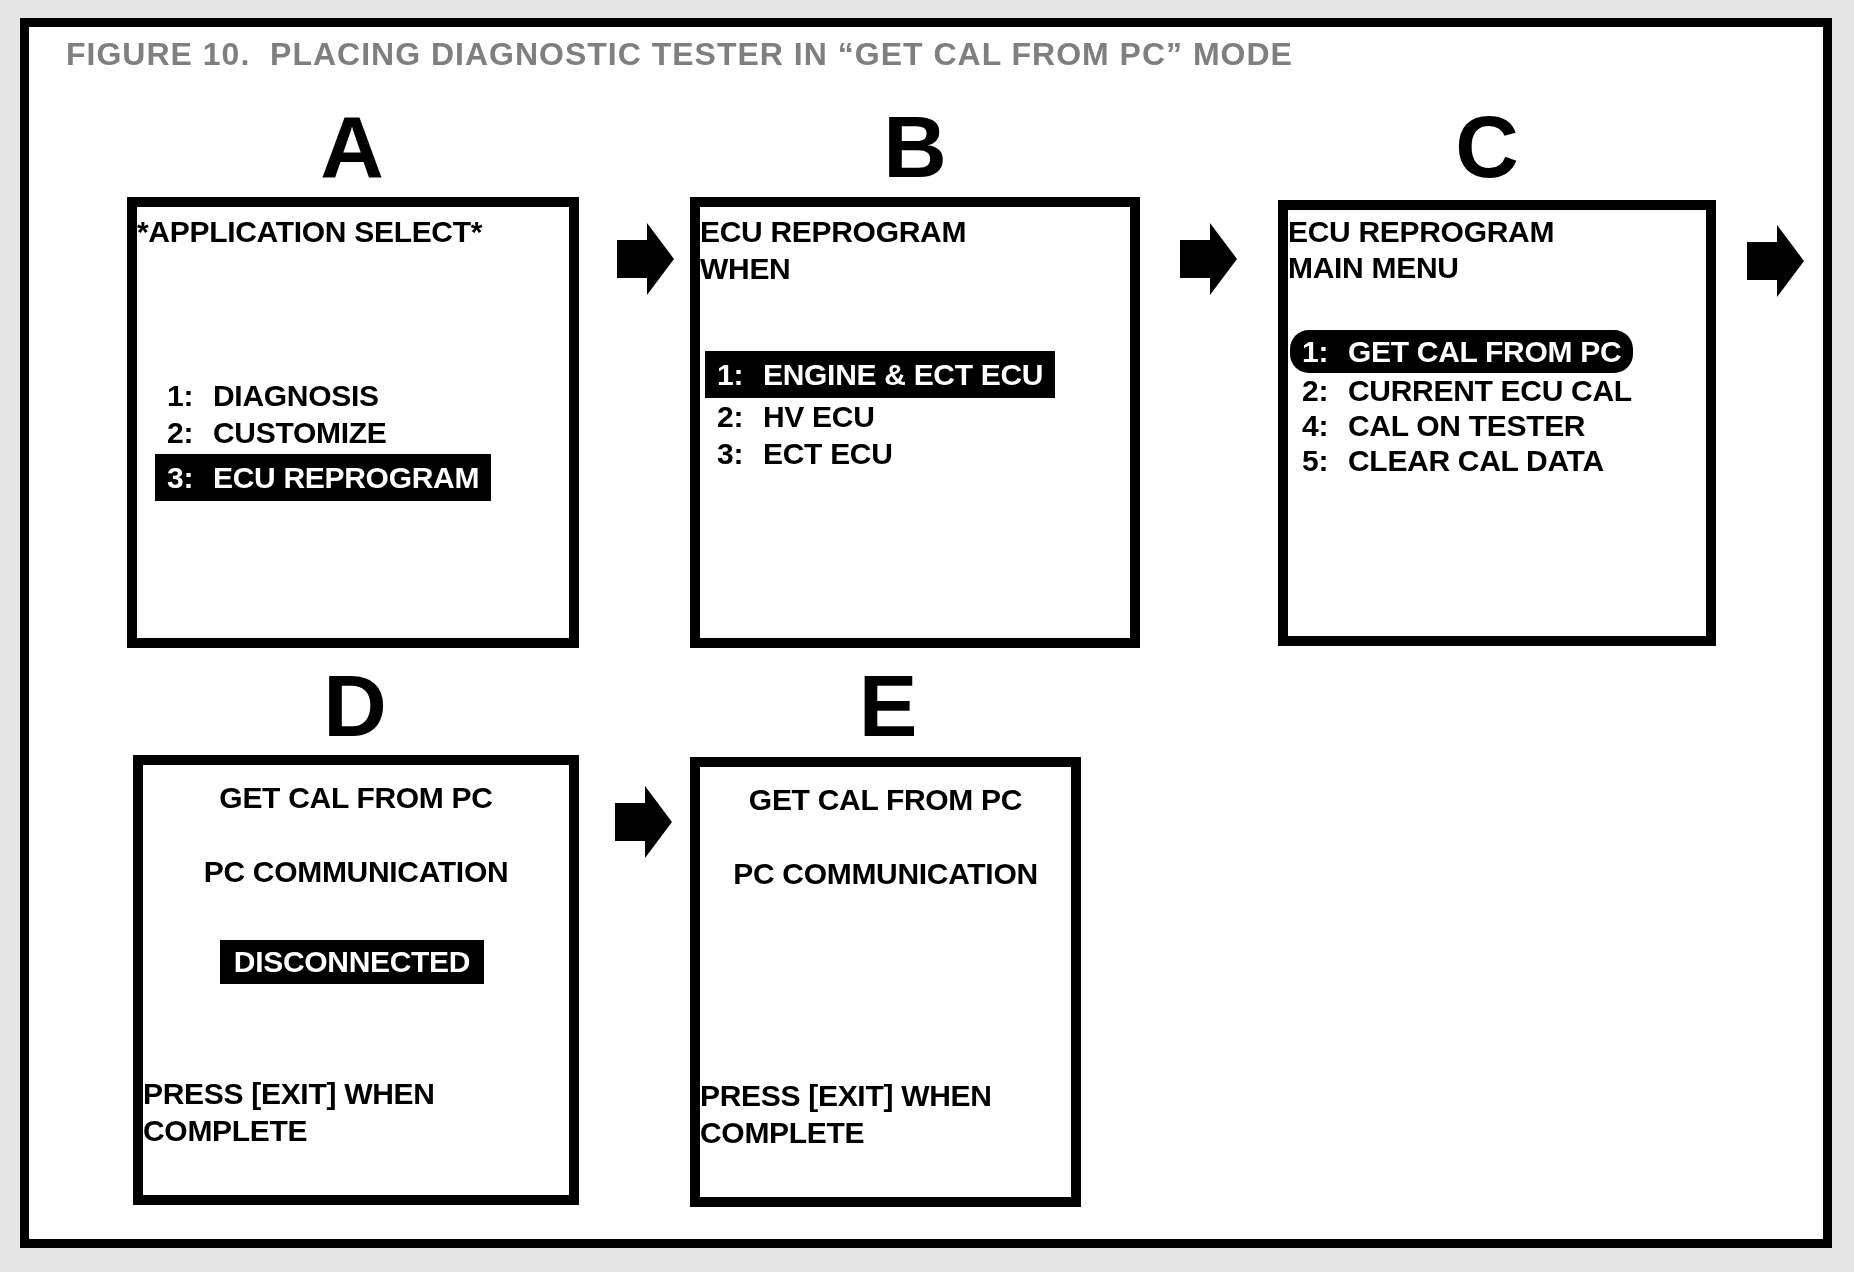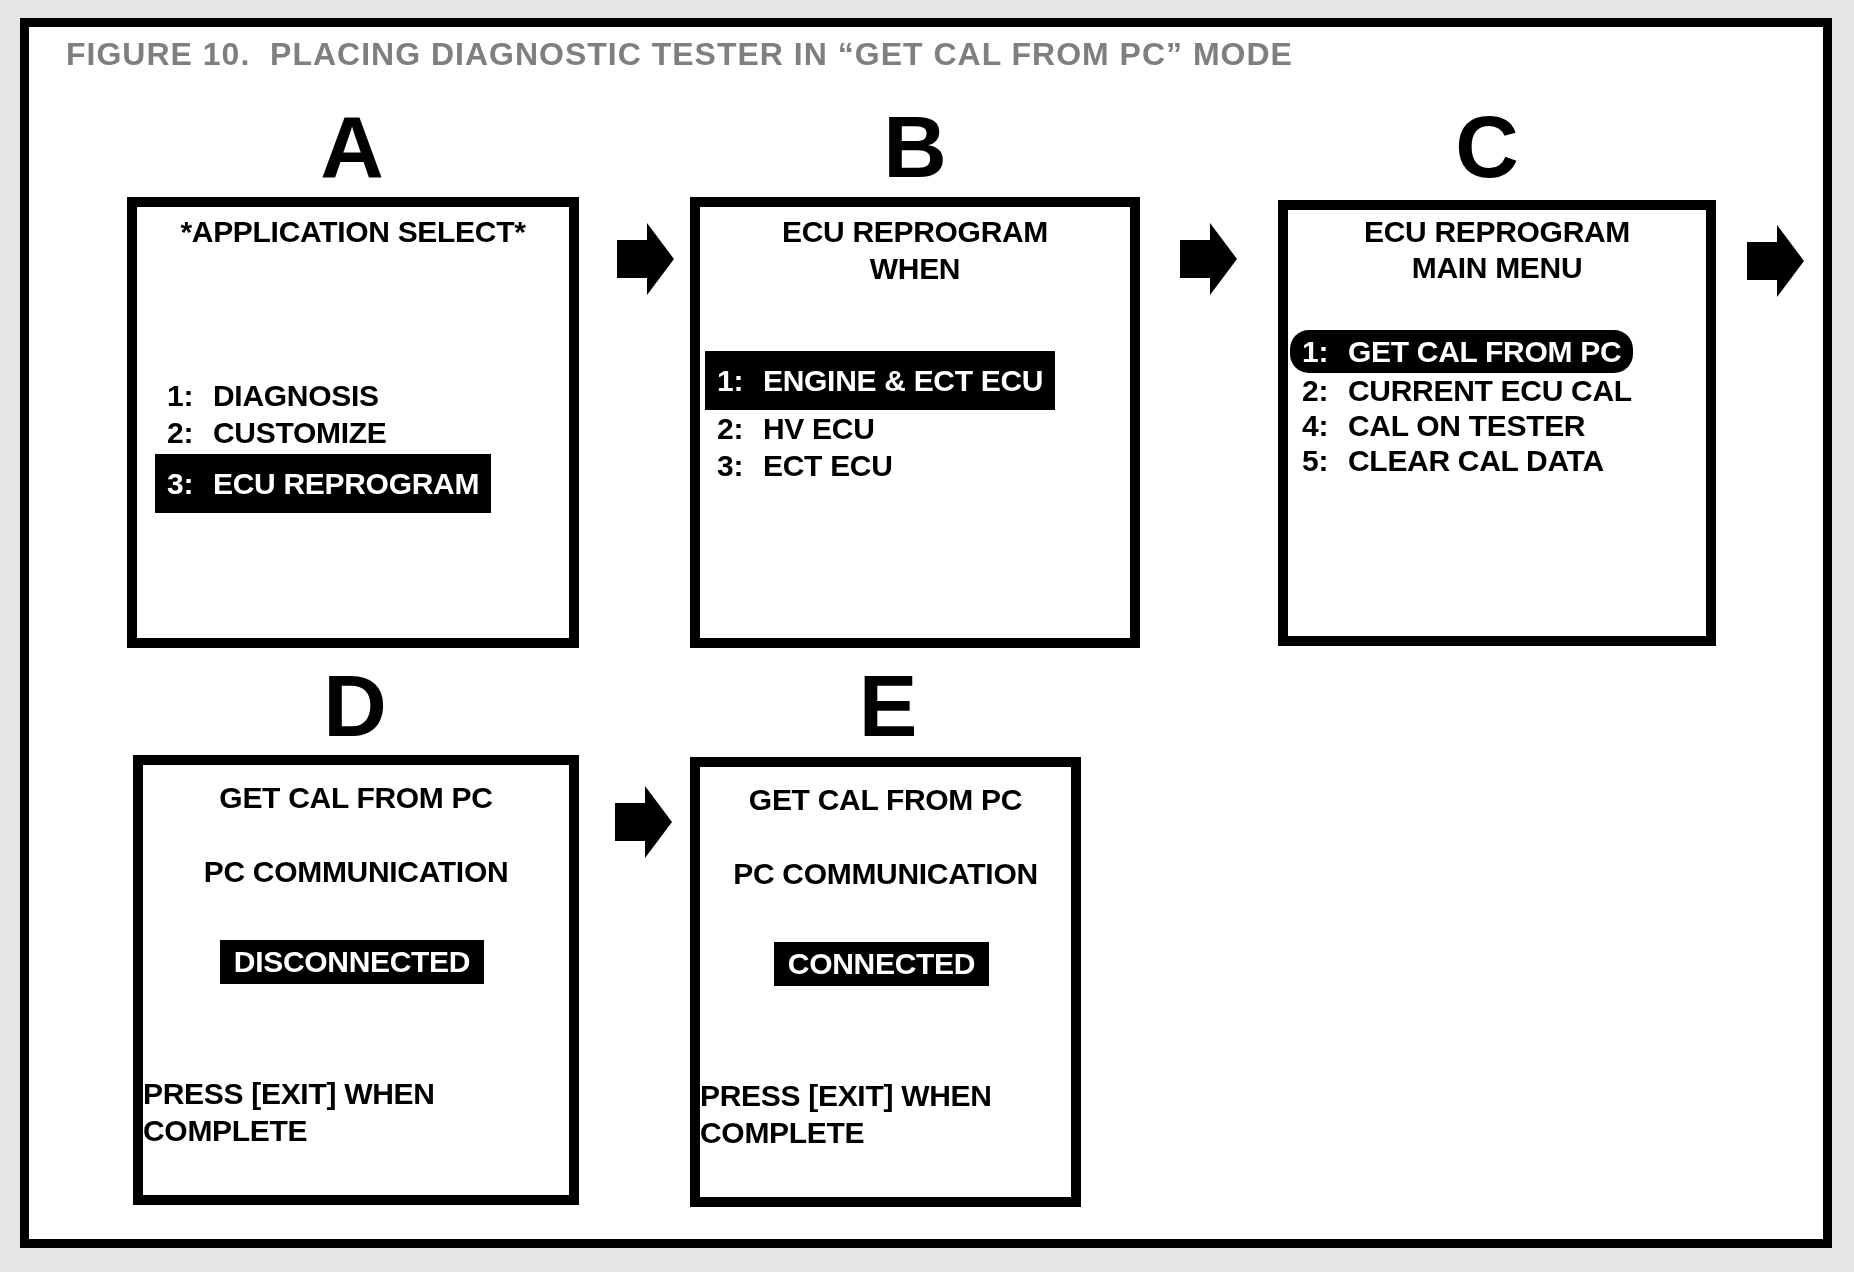--- a/index.html
+++ b/index.html
@@ -43,34 +43,34 @@
     letter-spacing: -0.3px; color: #000;
   }
   #screen-a { left: 127px;  top: 197px; width: 452px; height: 451px; }
   #screen-b { left: 690px;  top: 197px; width: 450px; height: 451px; }
   #screen-c { left: 1278px; top: 200px; width: 438px; height: 446px; }
   #screen-d { left: 133px;  top: 755px; width: 446px; height: 450px; }
   #screen-e { left: 690px;  top: 757px; width: 391px; height: 450px; }
 
   .scr-title {
     position: absolute; left: 0; right: 0; top: 6px;
-    text-align: center; line-height: 37px; white-space: pre;
+    text-align: left; line-height: 37px; white-space: pre;
   }
   #screen-c .scr-title { top: 4px; line-height: 36px; }
 
   .menu { position: absolute; }
   #screen-a .menu { left: 30px; top: 170px; }
   #screen-b .menu { left: 17px; top: 141px; }
   #screen-c .menu { left: 14px; top: 118px; }
   .menu .item { line-height: 37px; white-space: nowrap; }
   #screen-c .menu .item { line-height: 35px; }
   .menu .num { display: inline-block; width: 46px; }
   .menu .item.hl {
     display: inline-block; background: #000; color: #fff;
-    padding: 11px 12px; margin-left: -12px; margin-top: 3px;
+    padding: 5px 12px; margin-left: -12px; margin-top: 3px;
   }
   #screen-c .menu .item.hl { padding: 4px 12px; margin-top: 2px; border-radius: 19px; }
 
   
   .status-line { position: absolute; left: 0; right: 0; text-align: center; white-space: nowrap; }
   .line-1 { top: 16px; }
   .line-2 { top: 90px; }
   .status-bar-row { position: absolute; left: 0; right: 8px; top: 175px; text-align: center; }
   .status-bar {
     display: inline-block; background: #000; color: #fff;
@@ -132,21 +132,20 @@
   <div class="screen" id="screen-d">
     <div class="status-line line-1">GET CAL FROM PC</div>
     <div class="status-line line-2">PC COMMUNICATION</div>
     <div class="status-bar-row"><span class="status-bar">DISCONNECTED</span></div>
     <div class="footer"><span>PRESS [EXIT] WHEN</span><br><span>COMPLETE</span></div>
   </div>
 
   <div class="screen" id="screen-e">
     <div class="status-line line-1">GET CAL FROM PC</div>
     <div class="status-line line-2">PC COMMUNICATION</div>
-    <div class="status-bar-row"><span class="status-bar">CONNECTED</span></div>
     <div class="footer"><span>PRESS [EXIT] WHEN</span><br><span>COMPLETE</span></div>
   </div>
 
   <div class="arrow" id="arrow-ab">
     <svg viewBox="0 0 58 78" xmlns="http://www.w3.org/2000/svg">
         <polygon points="0,20 30,20 30,3 57,39 30,75 30,58 0,58" fill="#000"></polygon>
       </svg>
   </div>
   <div class="arrow" id="arrow-bc">
     <svg viewBox="0 0 58 78" xmlns="http://www.w3.org/2000/svg">

